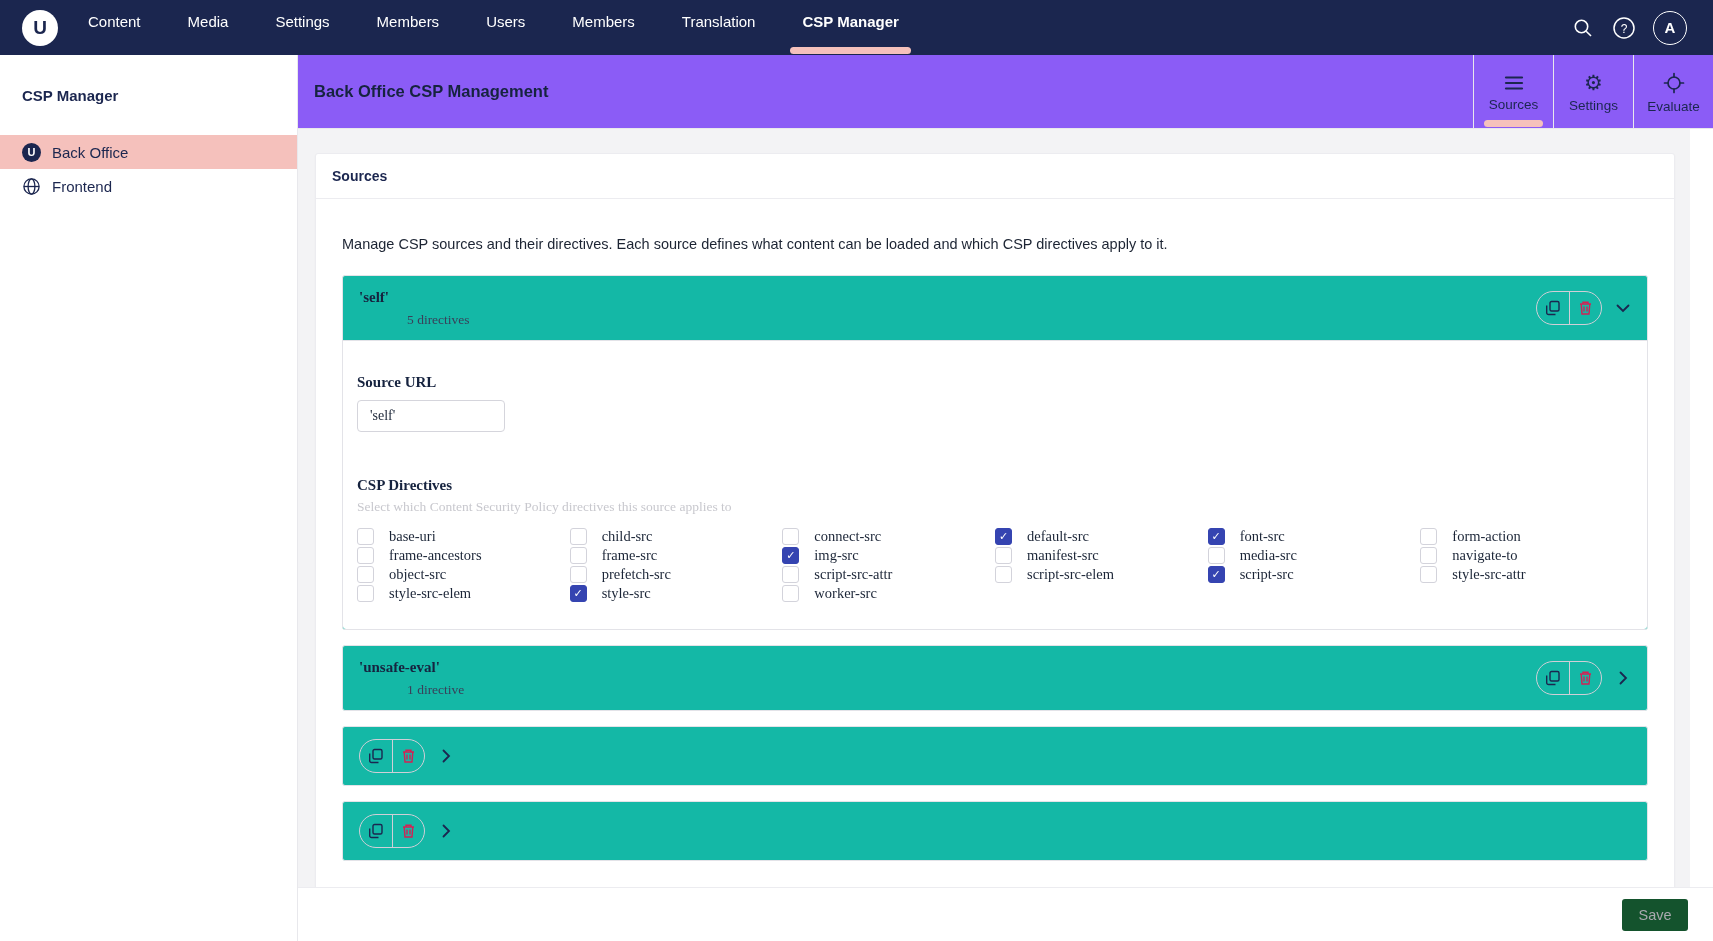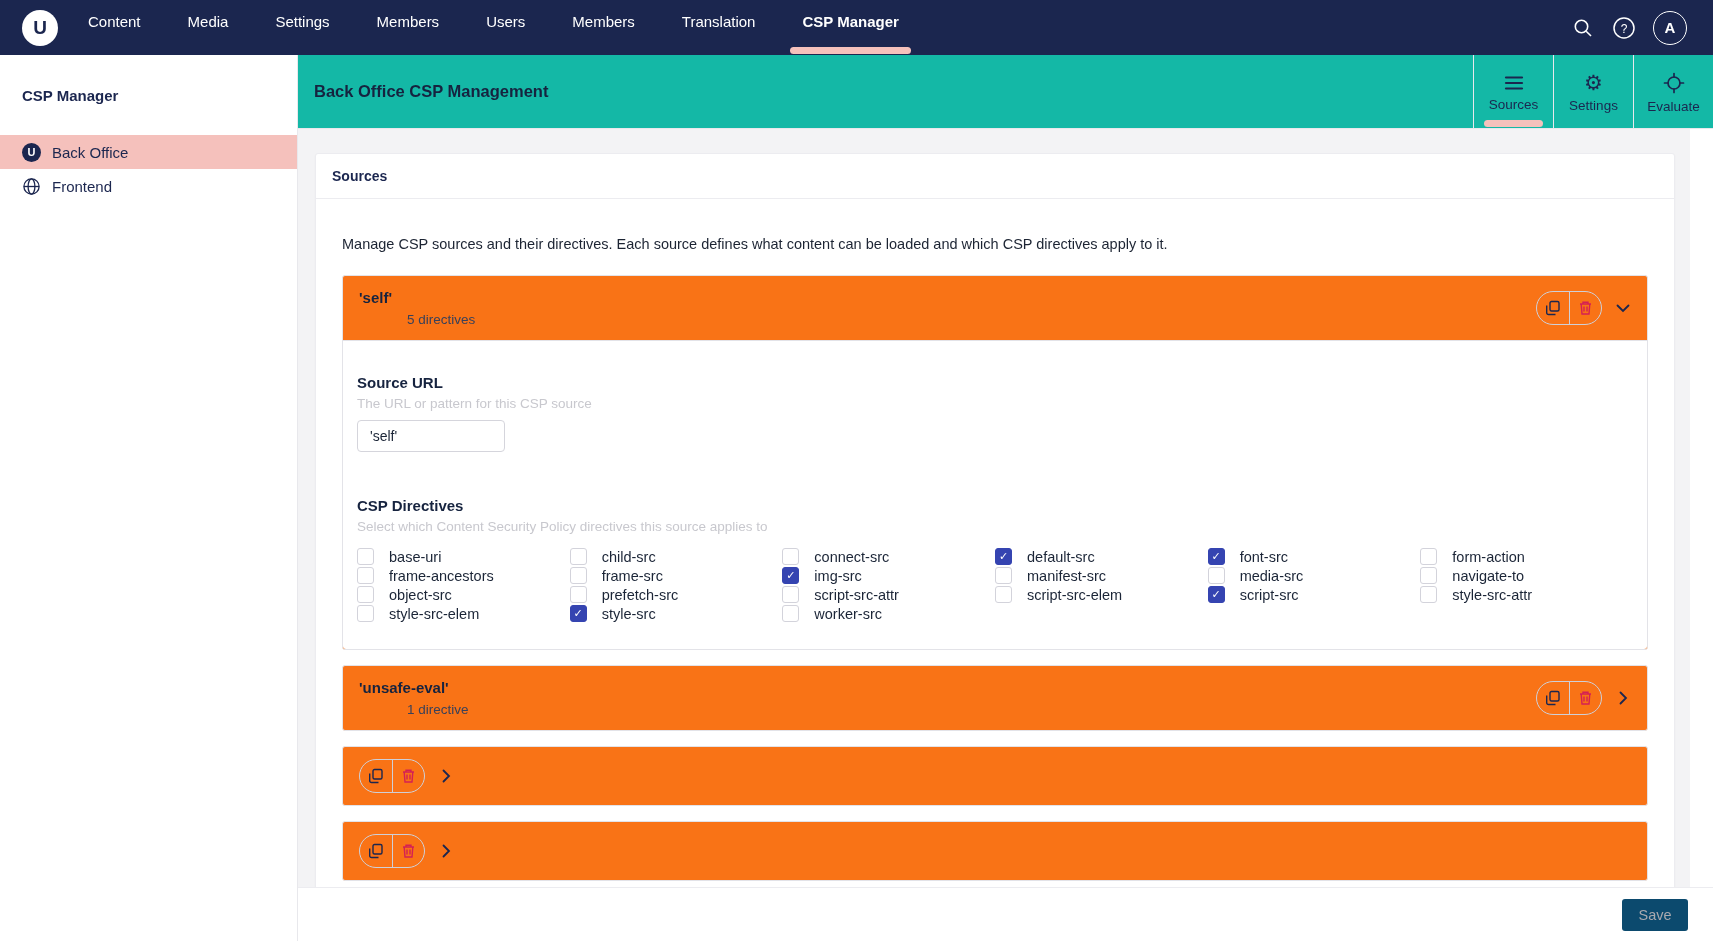--- a/index.html
+++ b/index.html
@@ -30,42 +30,42 @@
     border-right:1px solid #e8e8ec; z-index:10; }
   .sidebar-title { margin:32px 0 0 22px; font-size:15px; font-weight:700; color:#1b264f; }
   .side-list { margin-top:31px; }
   .side-item { height:34px; display:flex; align-items:center; padding-left:22px; gap:11px;
     font-size:15px; color:#1b264f; cursor:pointer; }
   .side-item.selected { background:#f5c1bc; }
   .mini-logo { width:19px; height:19px; border-radius:50%; background:#1b264f; color:#fff;
     display:flex; align-items:center; justify-content:center; font-size:11px; font-weight:700; flex:0 0 auto; }
 
   
-  .header { position:absolute; left:298px; top:55px; right:0; height:74px; background:#14b8a6;
+  .header { position:absolute; left:298px; top:55px; right:0; height:74px; background:#8b5cf6;
     border-bottom:1px solid #e8e8ec; display:flex; align-items:center; padding-left:16px; z-index:5; }
   .page-title { font-size:16.5px; font-weight:700; color:#16233f; }
   .tabs { position:absolute; right:0; top:0; height:74px; display:flex; }
   .tab { position:relative; width:80px; border-left:1px solid #e8e8ec; display:flex; flex-direction:column;
     align-items:center; justify-content:center; gap:5px; cursor:pointer; padding-top:2px; }
   .tab-label { font-size:13.5px; color:#1b264f; }
   .tab.active::after { content:""; position:absolute; left:10px; right:10px; bottom:2px; height:7px;
     background:#f5c1bc; border-radius:4px; }
   .gear-glyph { font-size:21px; line-height:20px; color:#1b264f; }
 
   
   .content { position:absolute; left:298px; top:129px; right:23px; bottom:54px; background:#f3f3f5;
     overflow:hidden; padding:24px 15px 0 17px; }
   .panel { background:#fff; border:1px solid #ececf0; border-radius:3px;
     box-shadow:0 1px 2px rgba(0,0,0,.04); min-height:1100px; }
   .panel-header { padding:14px 16px; font-size:14px; font-weight:700; color:#1b264f;
     border-bottom:1px solid #ececf0; }
   .panel-body { padding:37px 26px 40px; }
   .desc { font-size:14.5px; color:#1c2433; }
 
-  .card { border:1px solid #e3e3e8; border-radius:3px; background:#f97316; margin-top:15px; }
+  .card { border:1px solid #e3e3e8; border-radius:3px; background:#14b8a6; margin-top:15px;font-family:Liberation Serif, serif; }
   .card.first { margin-top:23px; }
   .card-header { display:flex; align-items:center; padding:12px 16px; }
   .card-titles { flex:1; }
   .card-title { font-size:15px; font-weight:700; color:#16233f; line-height:19px; }
   .card-count { font-size:13.5px; color:#39415a; margin-top:4px; line-height:17px;margin-left:48px; }
   .pill { display:flex; border:1px solid #cfcfd7; border-radius:17px; height:34px; overflow:hidden; }
   .pill-btn { width:32px; display:flex; align-items:center; justify-content:center; cursor:pointer; background:transparent; border:none; }
   .pill-btn + .pill-btn { border-left:1px solid #cfcfd7; }
   .chev { margin-left:13px; width:16px; height:16px; display:flex; align-items:center; justify-content:center; cursor:pointer; }
 
@@ -81,21 +81,21 @@
   .dir-item { display:flex; align-items:center; gap:15px; height:19px; }
   .cb { width:17px; height:17px; border:1px solid #d3d3db; border-radius:3px; background:#fff;
     display:flex; align-items:center; justify-content:center; cursor:pointer; flex:0 0 auto; }
   .cb.checked { background:#3544b1; border-color:#3544b1; }
   .cb .tick { color:#fff; font-size:11px; line-height:11px; }
   .dir-label { font-size:14.5px; color:#1b2537; }
 
   
   .footer { position:absolute; left:298px; right:0; bottom:0; height:54px; background:#fff;
     border-top:1px solid #ececf0; z-index:15; }
-  .save-btn { position:absolute; right:25px; top:11px; width:66px; height:32px; background:#0c4a6e;
+  .save-btn { position:absolute; right:25px; top:11px; width:66px; height:32px; background:#14532d;
     color:#a9a9af; border:none; border-radius:3px; font-size:14.5px; font-family:inherit; }
 </style>
 </head>
 <body>
 
 <div class="stage">
 
   <div class="topbar">
     <div class="logo">
         <span>U</span>
@@ -217,21 +217,20 @@
             </div>
             <span class="chev">
               <svg width="14" height="9" viewBox="0 0 14 9" fill="none" stroke="#1b264f" stroke-width="1.8" stroke-linecap="round">
                 <polyline points="1.5,1.5 7,7 12.5,1.5"></polyline>
               </svg>
             </span>
           </div>
           <div class="card-body">
             <div class="block-gap">
               <div class="field-label">Source URL</div>
-              <div class="field-hint">The URL or pattern for this CSP source</div>
               <input class="url-input" type="text" value="'self'" style="">
             </div>
             <div>
               <div class="field-label">CSP Directives</div>
               <div class="field-hint">Select which Content Security Policy directives this source applies to</div>
               <div class="dir-grid">
                   <div class="dir-item">
                     <span class="cb"></span>
                     <span class="dir-label">base-uri</span>
                   </div>

